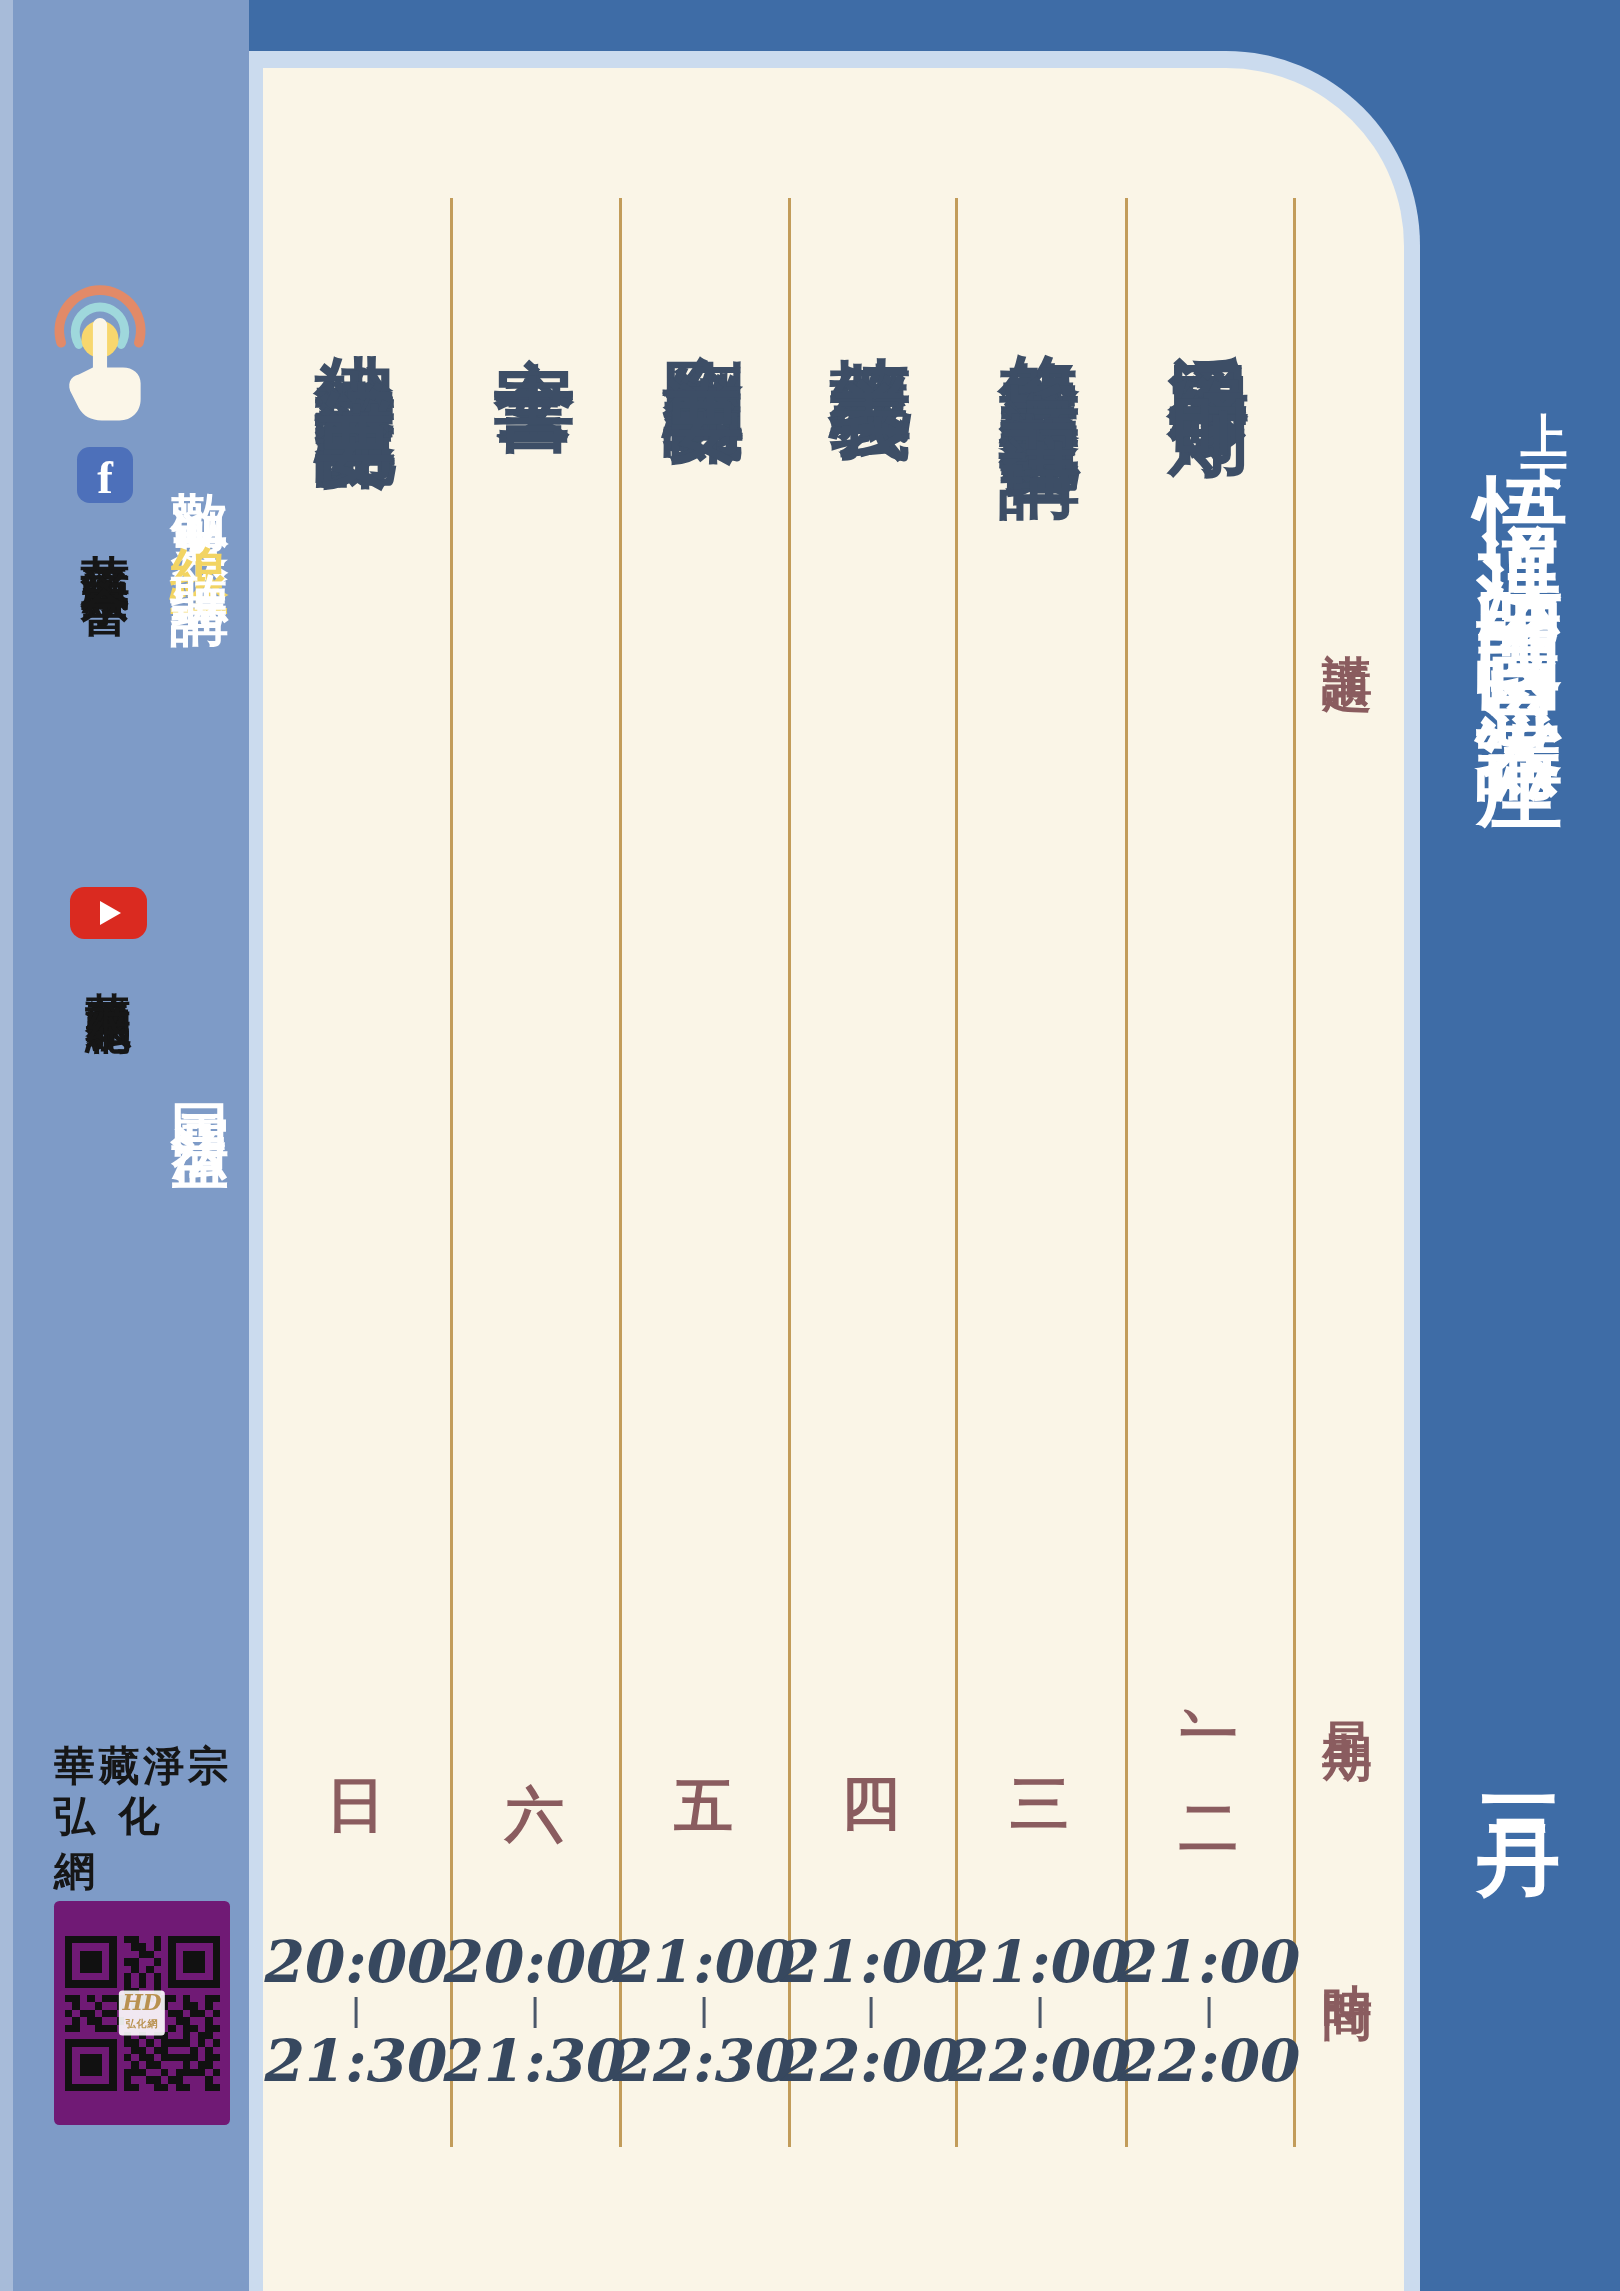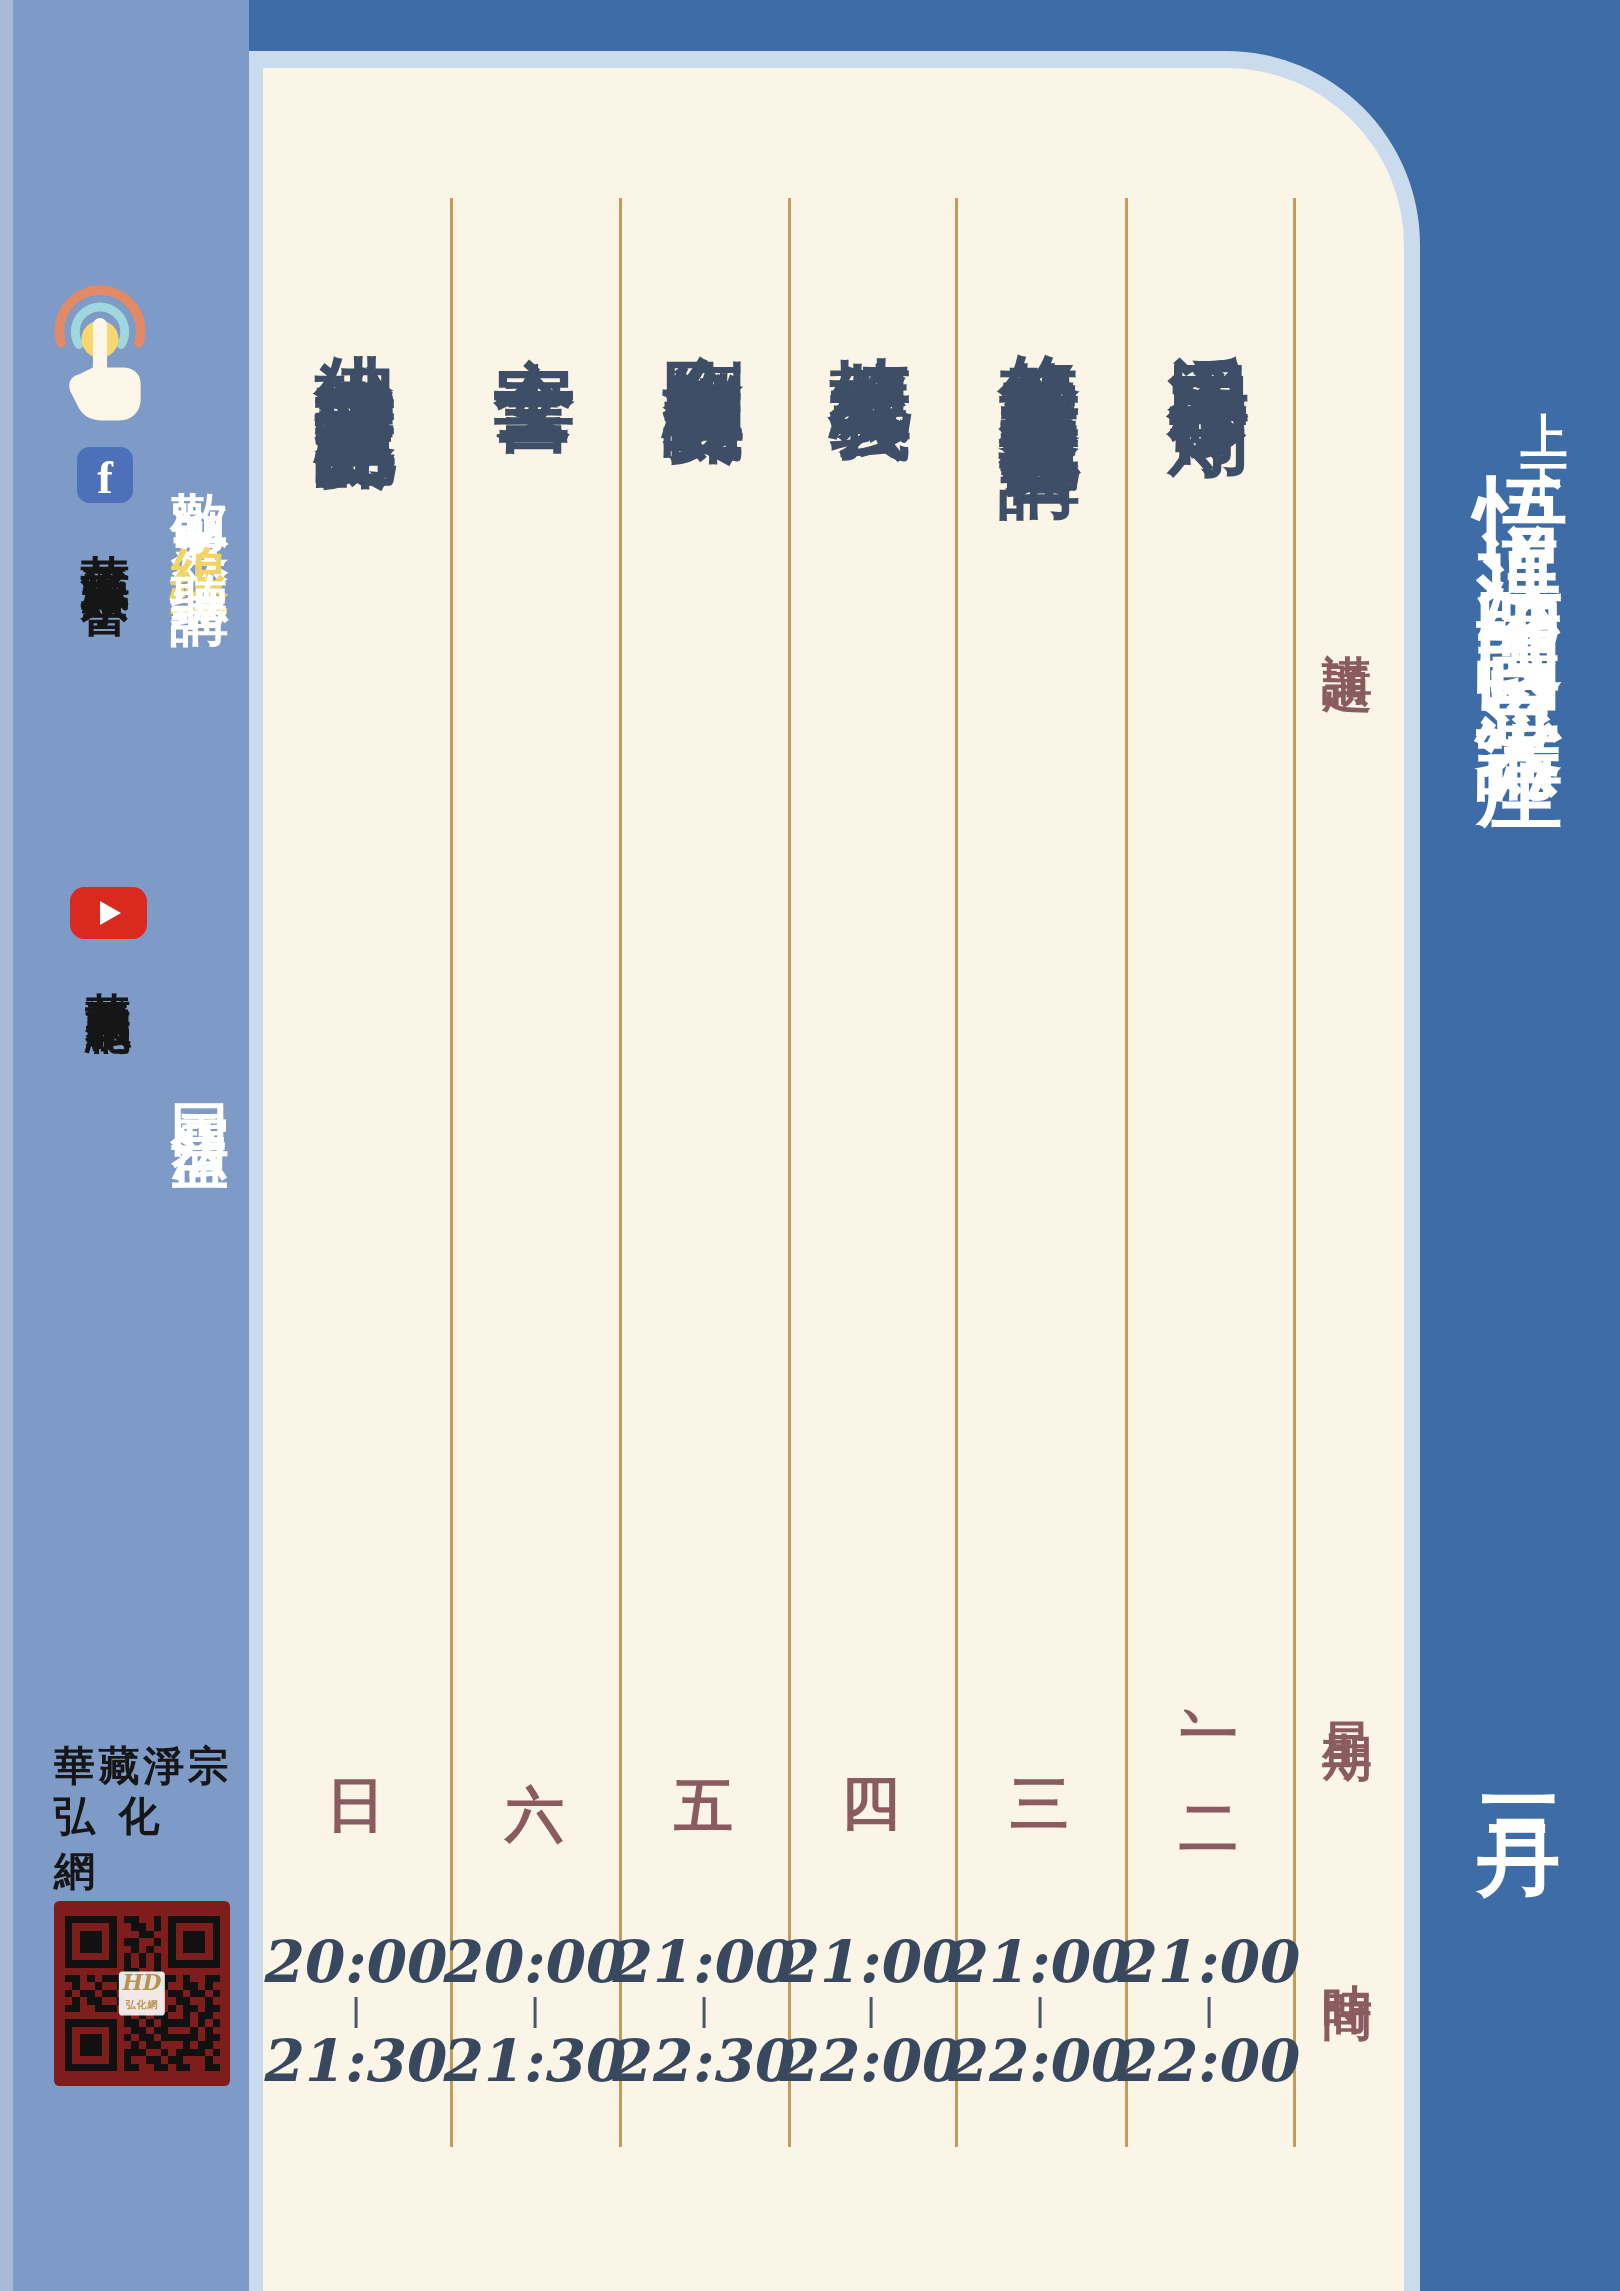--- a/index.html
+++ b/index.html
@@ -59,21 +59,21 @@
   #yt-label{position:absolute;left:108px;top:956px;transform:translateX(-50%);
         color:#161616;font-family:"DejaVu Sans","Liberation Sans",sans-serif;
         font-weight:700;font-size:45px;letter-spacing:3.6px;}
   #touch-icon{position:absolute;left:47px;top:268px;}
   
   .bl-line{position:absolute;left:54px;width:180px;color:#161616;
         font-family:"DejaVu Sans","Liberation Sans",sans-serif;font-weight:700;font-size:41px;}
   #bl-line1{top:1739px;letter-spacing:3.6px;font-family:Liberation Mono, monospace;}
   #bl-line2{top:1789px;letter-spacing:23.4px;}
   #bl-line3{top:1948px;color:#e5e5e5;letter-spacing:3.6px;}
-  #qr-box{position:absolute;left:54px;top:1901px;width:176px;height:185px;background:#7f1d1d;
+  #qr-box{position:absolute;left:54px;top:1901px;width:176px;height:224px;background:#701a75;
         border-radius:5.4px;display:flex;align-items:center;justify-content:center;}
   #qr-box svg{width:155px;height:155px;}
   #qr-logo{position:absolute;left:50%;top:50%;transform:translate(-50%,-50%);
         background:rgba(255,255,255,.9);padding:0.9px 3.6px;border-radius:3.6px;
         color:#b9924f;font-family:"DejaVu Serif","Liberation Serif",serif;
         font-weight:700;font-style:italic;font-size:21.6px;line-height:21.6px;text-align:center;}
   #qr-logo small{display:block;font-size:10px;font-style:normal;letter-spacing:0.9px;}
 </style>
 </head>
 <body>

